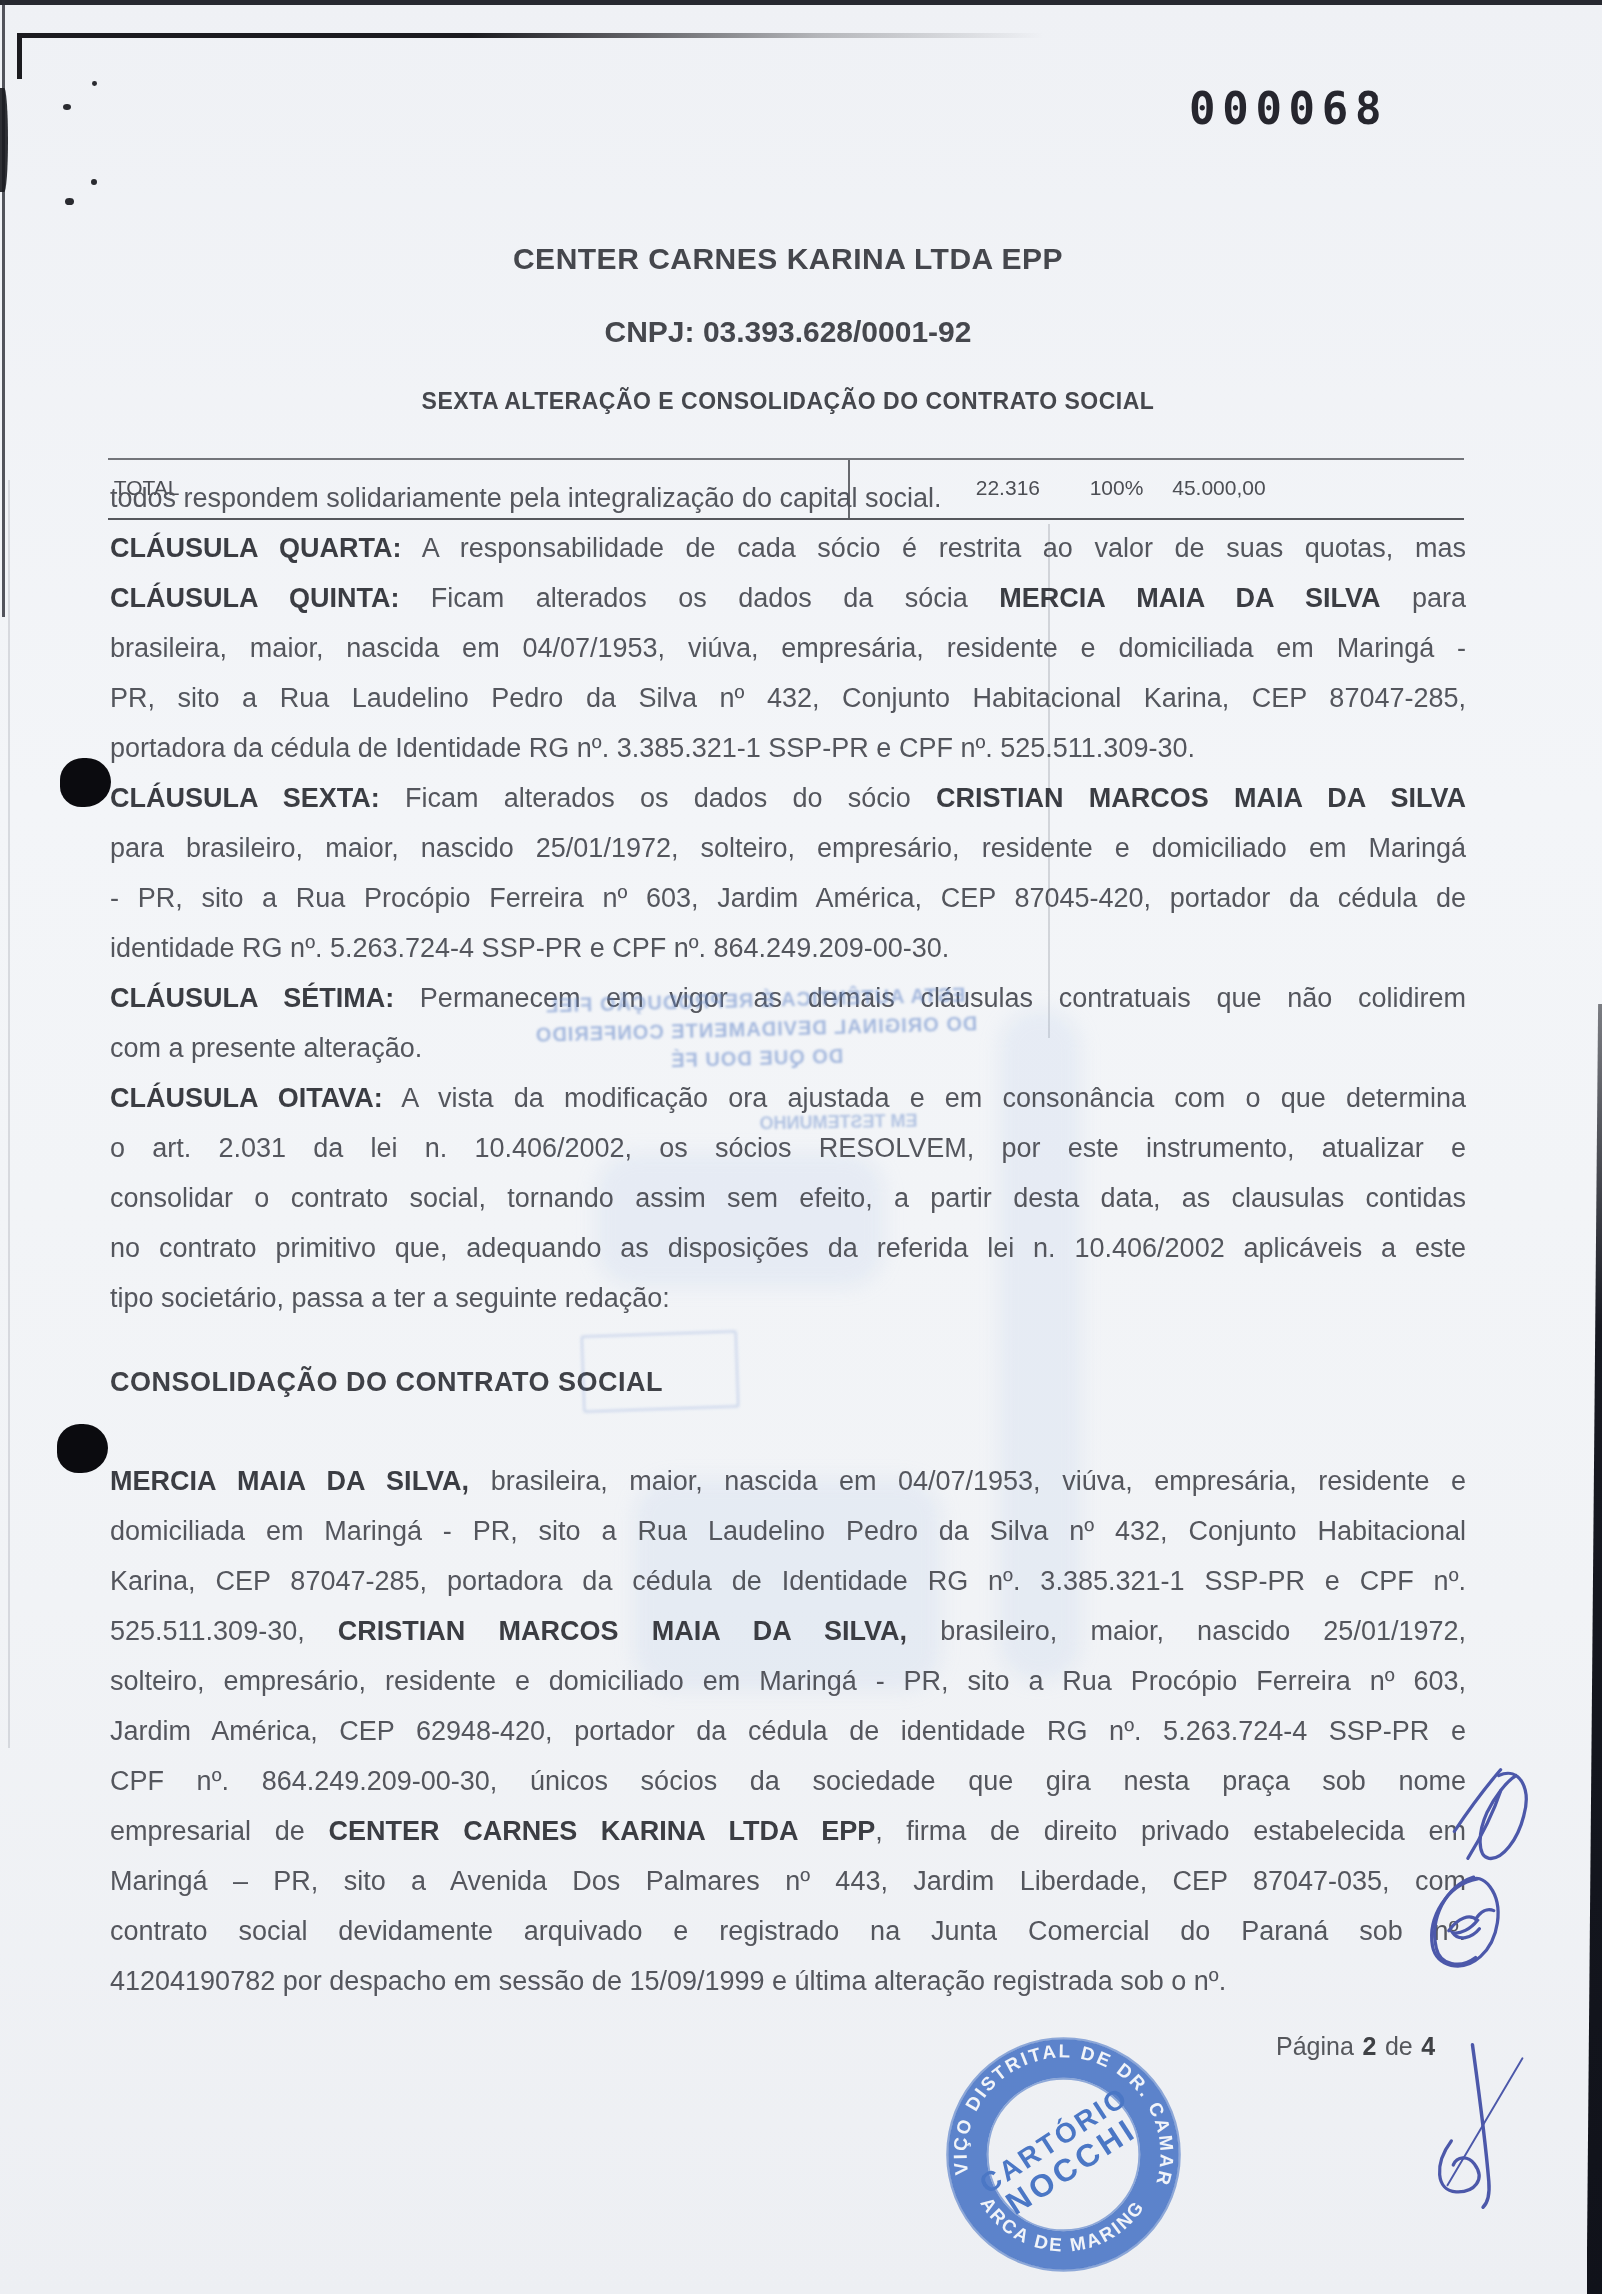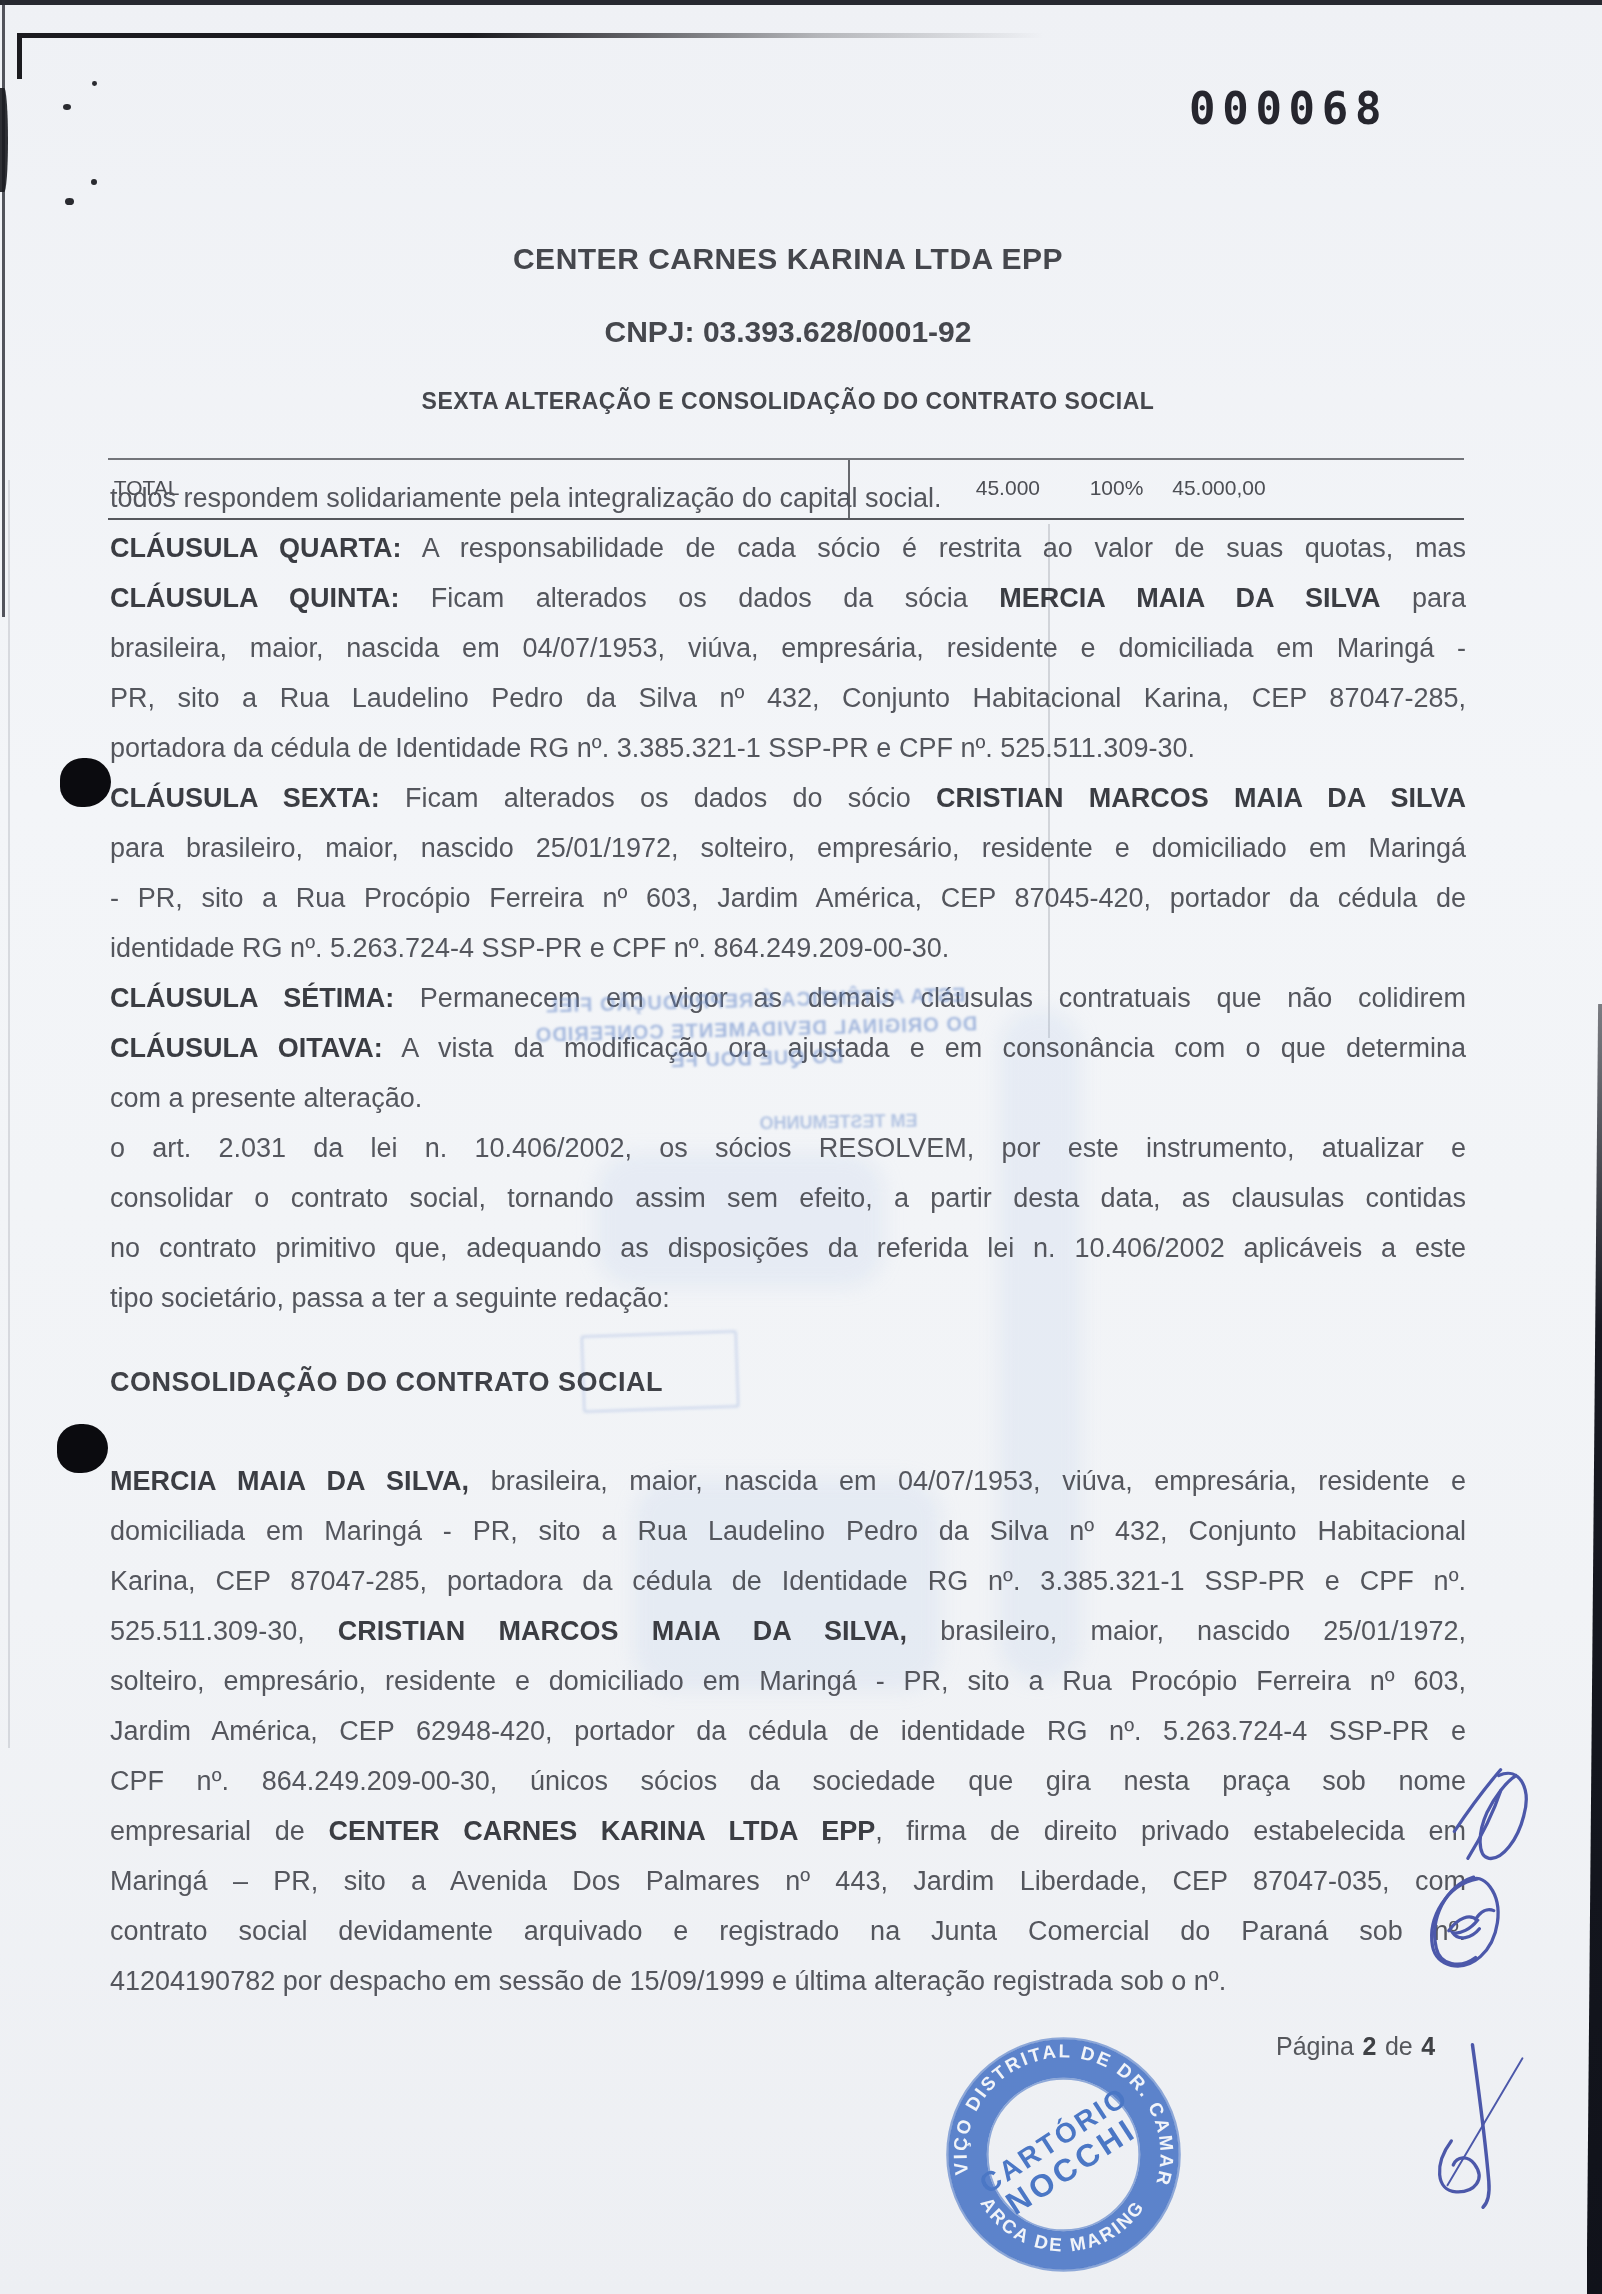--- a/index.html
+++ b/index.html
@@ -89,39 +89,39 @@
 
   <div class="stamp-number">000068</div>
 
   <div class="hdr t1">CENTER CARNES KARINA LTDA EPP</div>
   <div class="hdr t2">CNPJ: 03.393.628/0001-92</div>
   <div class="hdr t3">SEXTA ALTERAÇÃO E CONSOLIDAÇÃO DO CONTRATO SOCIAL</div>
 
   <div class="captable">
     <div class="cl">TOTAL</div>
     <div class="divider"></div>
-    <div class="cq">45.000</div>
+    <div class="cq">22.316</div>
     <div class="cp">100%</div>
     <div class="cv">45.000,00</div>
   </div>
 
   <div class="textblock tb1">
       <div class="tline"><span>todos respondem solidariamente pela integralização do capital social.</span></div>
       <div class="tline just"><span class="bseg">CLÁUSULA QUARTA:</span><span> A responsabilidade de cada sócio é restrita ao valor de suas quotas, mas</span></div>
       <div class="tline just"><span class="bseg">CLÁUSULA QUINTA:</span><span> Ficam alterados os dados da sócia </span><span class="bseg">MERCIA MAIA DA SILVA</span><span> para</span></div>
       <div class="tline just"><span>brasileira, maior, nascida em 04/07/1953, viúva, empresária, residente e domiciliada em Maringá -</span></div>
       <div class="tline just"><span>PR, sito a Rua Laudelino Pedro da Silva nº 432, Conjunto Habitacional Karina, CEP 87047-285,</span></div>
       <div class="tline"><span>portadora da cédula de Identidade RG nº. 3.385.321-1 SSP-PR e CPF nº. 525.511.309-30.</span></div>
       <div class="tline just"><span class="bseg">CLÁUSULA SEXTA:</span><span> Ficam alterados os dados do sócio </span><span class="bseg">CRISTIAN MARCOS MAIA DA SILVA</span></div>
       <div class="tline just"><span>para brasileiro, maior, nascido 25/01/1972, solteiro, empresário, residente e domiciliado em Maringá</span></div>
       <div class="tline just"><span>- PR, sito a Rua Procópio Ferreira nº 603, Jardim América, CEP 87045-420, portador da cédula de</span></div>
       <div class="tline"><span>identidade RG nº. 5.263.724-4 SSP-PR e CPF nº. 864.249.209-00-30.</span></div>
       <div class="tline just"><span class="bseg">CLÁUSULA SÉTIMA:</span><span> Permanecem em vigor as demais cláusulas contratuais que não colidirem</span></div>
+      <div class="tline"><span>com a presente alteração.</span></div>
       <div class="tline just"><span class="bseg">CLÁUSULA OITAVA:</span><span> A vista da modificação ora ajustada e em consonância com o que determina</span></div>
-      <div class="tline"><span>com a presente alteração.</span></div>
       <div class="tline just"><span>o art. 2.031 da lei n. 10.406/2002, os sócios RESOLVEM, por este instrumento, atualizar e</span></div>
       <div class="tline just"><span>consolidar o contrato social, tornando assim sem efeito, a partir desta data, as clausulas contidas</span></div>
       <div class="tline just"><span>no contrato primitivo que, adequando as disposições da referida lei n. 10.406/2002 aplicáveis a este</span></div>
       <div class="tline"><span>tipo societário, passa a ter a seguinte redação:</span></div>
     </div>
 
   <div class="consol-head">CONSOLIDAÇÃO DO CONTRATO SOCIAL</div>
   <div class="textblock tb2">
       <div class="tline just"><span class="bseg">MERCIA MAIA DA SILVA,</span><span> brasileira, maior, nascida em 04/07/1953, viúva, empresária, residente e</span></div>
       <div class="tline just"><span>domiciliada em Maringá - PR, sito a Rua Laudelino Pedro da Silva nº 432, Conjunto Habitacional</span></div>

